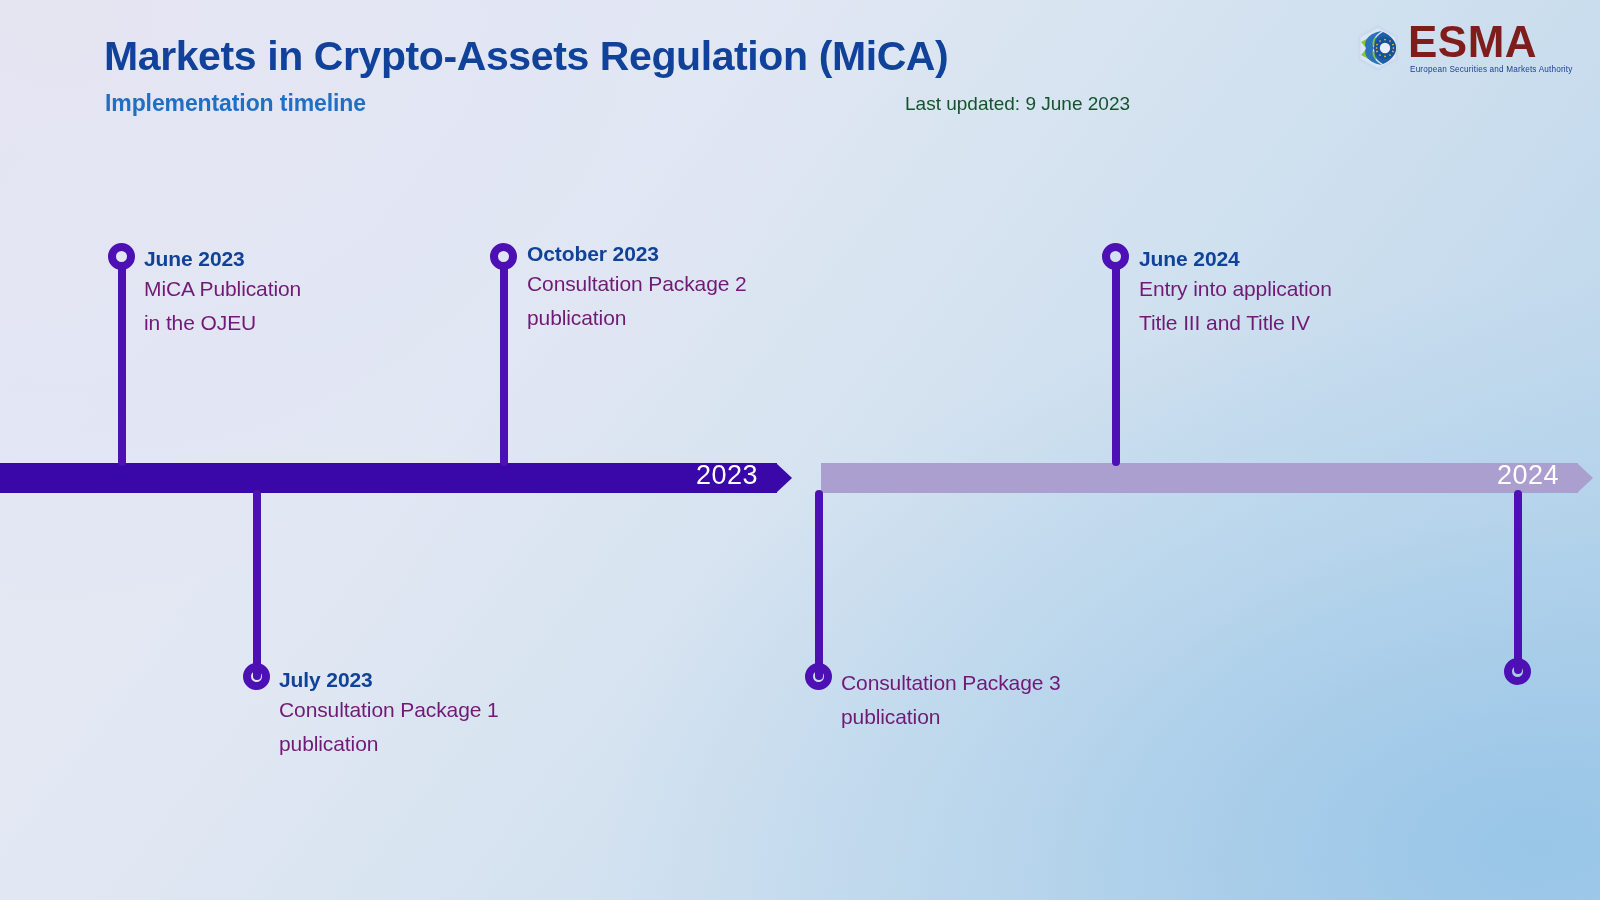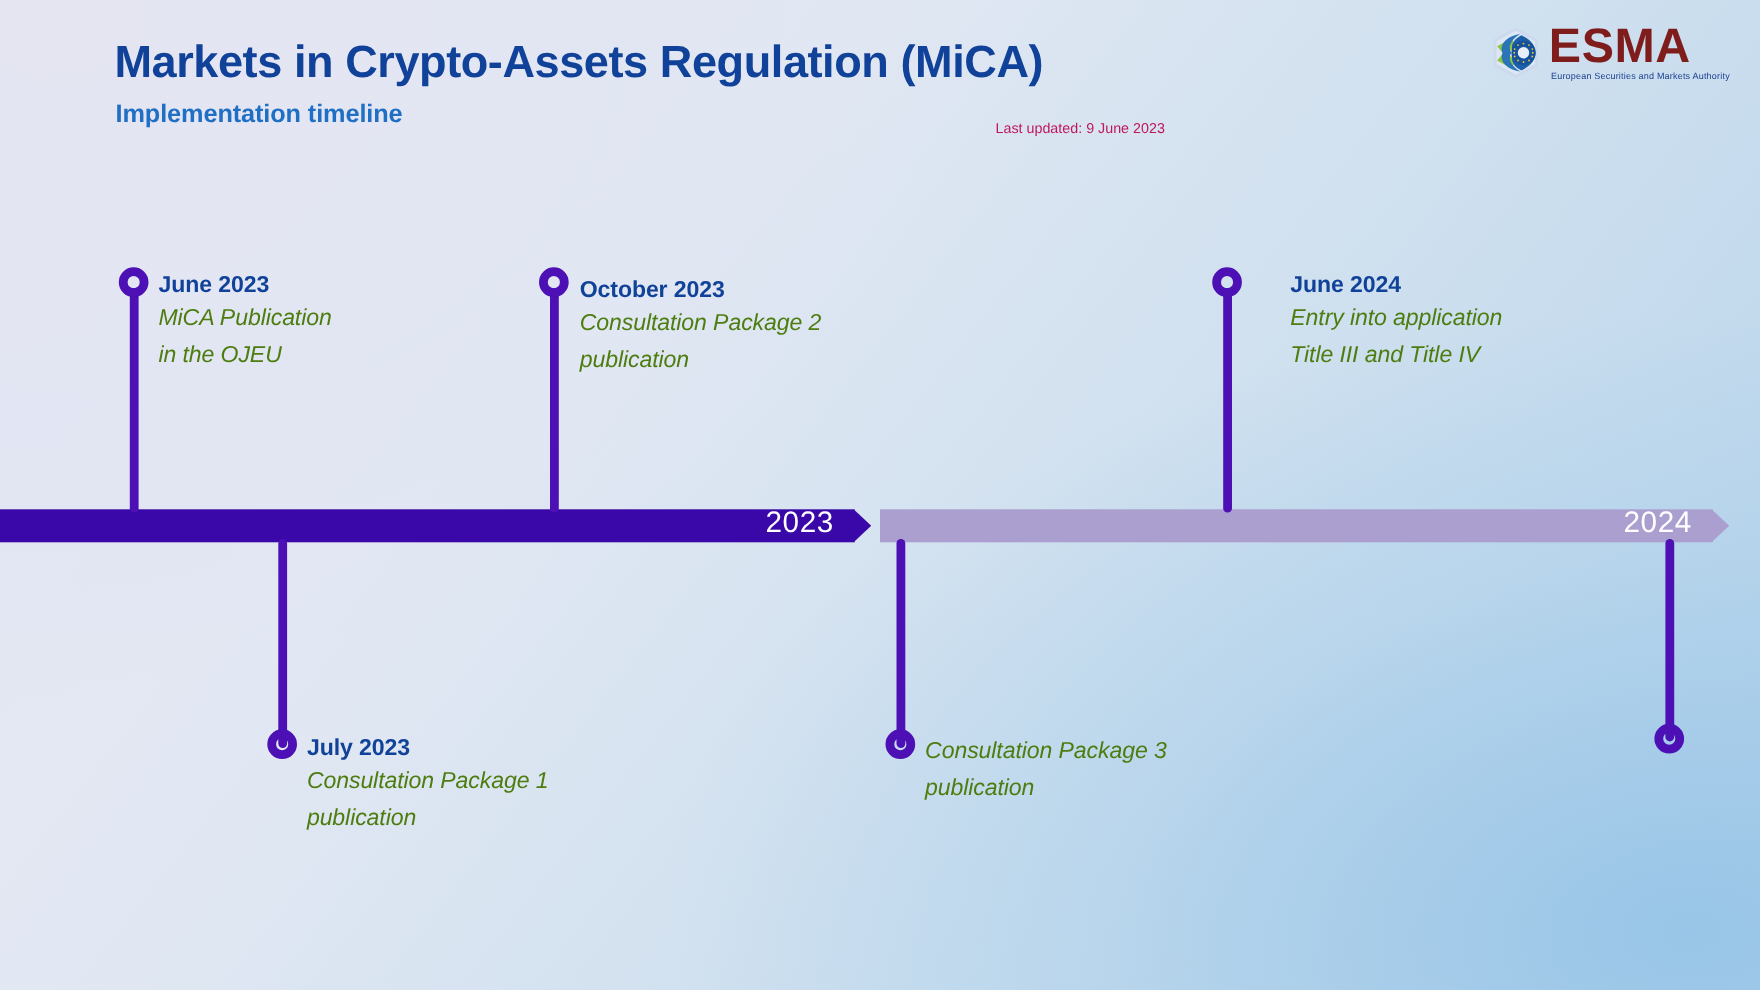--- a/index.html
+++ b/index.html
@@ -21,21 +21,21 @@
     font-size:41px; font-weight:bold; letter-spacing:-0.4px;
     color:#11429a; white-space:nowrap;text-align:right;
   }
   .subtitle {
     position:absolute; left:105px; top:90px;
     font-size:23px; font-weight:bold; letter-spacing:-0.1px;
     color:#1f6fc4; white-space:nowrap;text-align:right;
   }
   .updated {
     position:absolute; left:905px; top:93px;
-    font-size:13px; color:#be185d; white-space:nowrap;margin-top:16px;
+    font-size:19px; color:#14532d; white-space:nowrap;
   }
 
   
   .logo { position:absolute; left:1352px; top:22px; width:218px; height:56px; }
   .logo-mark { position:absolute; left:0; top:0; width:52px; height:52px; }
   .logo-word {
     position:absolute; left:56px; top:-3px;
     font-size:44px; font-weight:bold; letter-spacing:0.5px;
     color:#7f1d1d; line-height:46px;
   }
@@ -50,37 +50,37 @@
   .bar .tip {
     position:absolute; right:0; top:0; width:16px; height:30px;
     clip-path:polygon(0 0, 100% 50%, 0 100%);
   }
   .bar .yr {
     position:absolute; right:34px; top:50%; transform:translateY(-50%);
     font-size:27px; color:#ffffff; letter-spacing:0.5px;
   }
   #bar2023 { left:0; width:792px; }
   #bar2023 .body, #bar2023 .tip { background:#3a07a8; }
-  #bar2024 { left:800px; width:772px;padding-left:15px; }
+  #bar2024 { left:821px; width:772px;padding-left:15px; }
   #bar2024 .body, #bar2024 .tip { background:#ab9fd0; }
 
   
   .ev { position:absolute; }
   .stem { position:absolute; width:8px; background:#4c10b4; border-radius:4px; }
   .ring {
     position:absolute; width:27px; height:27px; border-radius:50%;
     border:8px solid #4c10b4; background:transparent; box-sizing:border-box;
   }
   .lbl { position:absolute; white-space:nowrap; }
   .lbl .date {
     font-size:21px; font-weight:bold; color:#11429a;
     line-height:27px; letter-spacing:-0.1px;
   }
   .lbl .desc {
-    font-size:21px; color:#4d7c0f; line-height:34px; letter-spacing:-0.1px;font-style:italic;
+    font-size:21px; color:#701a75; line-height:34px; letter-spacing:-0.1px;
   }
 </style>
 </head>
 <body>
 
 <div id="stage">
 
   <div class="title">Markets in Crypto-Assets Regulation (MiCA)</div>
   <div class="subtitle">Implementation timeline</div>
   <div class="updated">Last updated: 9 June 2023</div>
@@ -134,31 +134,31 @@
     <div class="lbl" style="left:144px; top:245px;">
       <div class="date">June 2023</div>
       <div class="desc">MiCA Publication</div>
       <div class="desc">in the OJEU</div>
     </div>
   </div>
 
   <div class="ev">
     <div class="stem" style="left:500px; top:262px; height:204px;"></div>
     <div class="ring" style="left:490px; top:243px;"></div>
-    <div class="lbl" style="left:527px; top:250px;">
+    <div class="lbl" style="left:527px; top:240px;">
       <div class="date">October 2023</div>
       <div class="desc">Consultation Package 2</div>
       <div class="desc">publication</div>
     </div>
   </div>
 
   <div class="ev">
     <div class="stem" style="left:1112px; top:262px; height:204px;"></div>
     <div class="ring" style="left:1102px; top:243px;"></div>
-    <div class="lbl" style="left:1139px; top:245px;margin-left:34px;">
+    <div class="lbl" style="left:1139px; top:245px;">
       <div class="date">June 2024</div>
       <div class="desc">Entry into application</div>
       <div class="desc">Title III and Title IV</div>
     </div>
   </div>
 
   <div class="ev">
     <div class="stem" style="left:253px; top:490px; height:190px;"></div>
     <div class="ring" style="left:243px; top:663px;"></div>
     <div class="lbl" style="left:279px; top:666px;">

